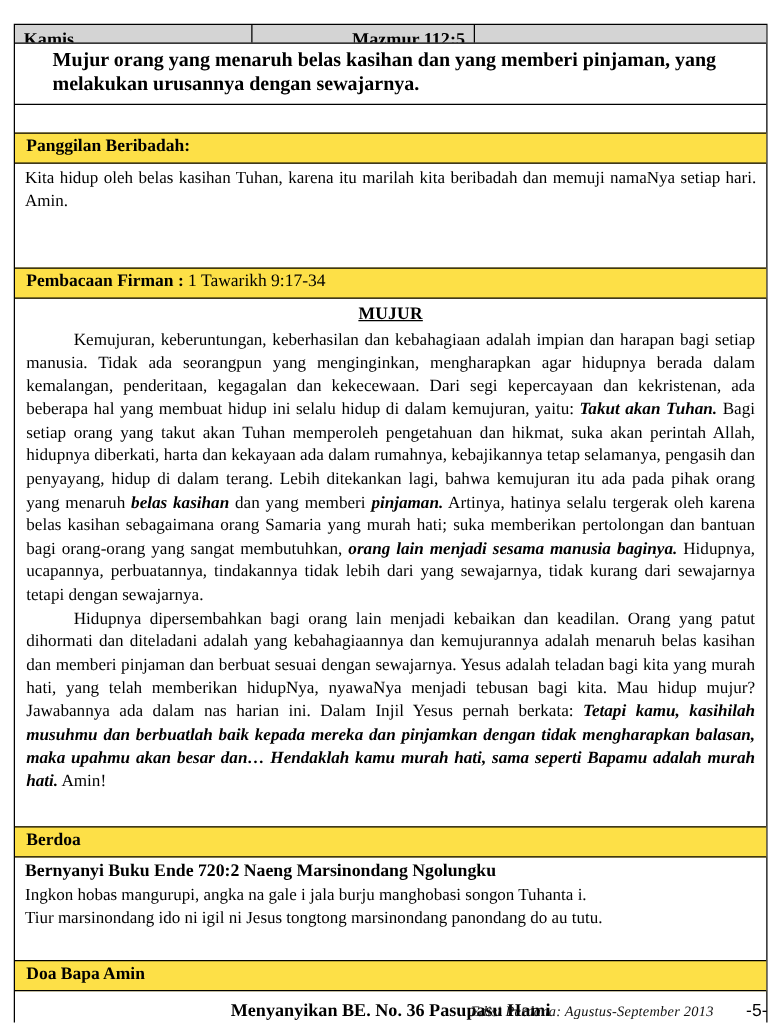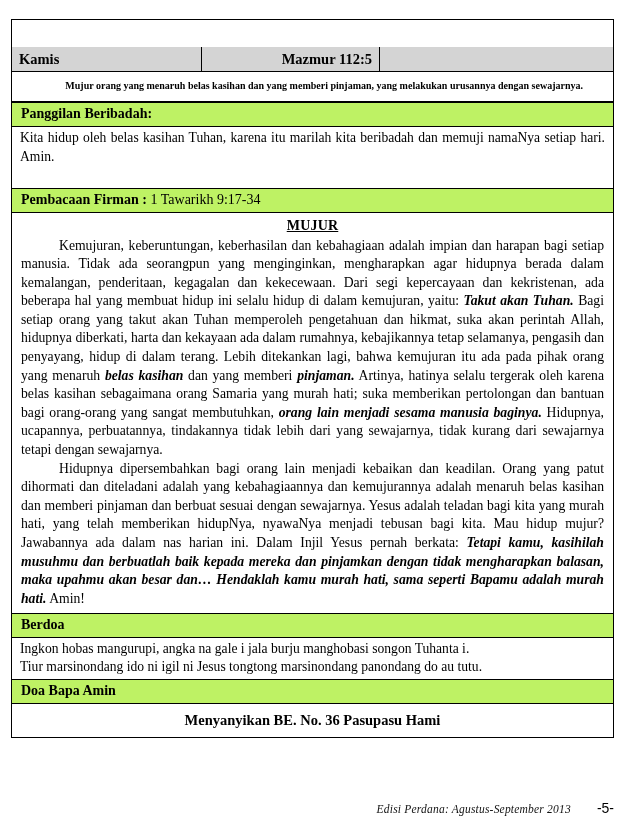--- a/index.html
+++ b/index.html
@@ -32,22 +32,21 @@
     box-sizing: border-box;
     background: #fff;
   }
 
   
   .hdr-row {
     display: flex;
     background: #d4d4d4;
     border-bottom: 1.5px solid #000;
     box-sizing: border-box;
-    height: 25px;
-    margin-top: 27px;
+    height: 15px;
   }
   .hdr-cell {
     font-weight: bold;
     font-size: 14.5px;
     line-height: 25px;
     padding: 0 7px;
     box-sizing: border-box;
     white-space: nowrap;
     overflow: hidden;
   }
@@ -62,37 +61,38 @@
     border-right: 1.5px solid #000;
   }
   .hdr-cell.c3 {
     flex: 1;
     text-align: right;
   }
 
   
   .verse {
     font-weight: bold;
-    font-size: 10px;
+    font-size: 16px;
     line-height: 19px;
-    text-align: right;
+    text-align: left;
     padding: 4px 30px 6px 30px;
     border-bottom: 1.5px solid #000;
   }
 
   
   .band {
-    background: #bef264;
+    background: #fde047;
     border-bottom: 1px solid #000;
     border-top: 1px solid #000;
     font-weight: bold;
     font-size: 14px;
     line-height: 20px;
     padding: 1px 9px 2px 9px;
     box-sizing: border-box;
+    margin-top: 22px;
   }
   .band .ref {
     font-weight: normal;
   }
 
   
   .block {
     padding: 2px 8px 3px 8px;
     font-size: 13.6px;
     line-height: 18.5px;
@@ -205,20 +205,21 @@
       <p><span>Kemujuran, keberuntungan, keberhasilan dan kebahagiaan adalah impian dan harapan bagi setiap manusia. Tidak ada seorangpun yang menginginkan, mengharapkan agar hidupnya berada dalam kemalangan, penderitaan, kegagalan dan kekecewaan. Dari segi kepercayaan dan kekristenan, ada beberapa hal yang membuat hidup ini selalu hidup di dalam kemujuran, yaitu: </span><span class="em">Takut akan Tuhan.</span><span> Bagi setiap orang yang takut akan Tuhan memperoleh pengetahuan dan hikmat, suka akan perintah Allah, hidupnya diberkati, harta dan kekayaan ada dalam rumahnya, kebajikannya tetap selamanya, pengasih dan penyayang, hidup di dalam terang. Lebih ditekankan lagi, bahwa kemujuran itu ada pada pihak orang yang menaruh </span><span class="em">belas kasihan</span><span> dan yang memberi </span><span class="em">pinjaman.</span><span> Artinya, hatinya selalu tergerak oleh karena belas kasihan sebagaimana orang Samaria yang murah hati; suka memberikan pertolongan dan bantuan bagi orang-orang yang sangat membutuhkan, </span><span class="em">orang lain menjadi sesama manusia baginya.</span><span> Hidupnya, ucapannya, perbuatannya, tindakannya tidak lebih dari yang sewajarnya, tidak kurang dari sewajarnya tetapi dengan sewajarnya.</span></p>
 
       <p><span>Hidupnya dipersembahkan bagi orang lain menjadi kebaikan dan keadilan. Orang yang patut dihormati dan diteladani adalah yang kebahagiaannya dan kemujurannya adalah menaruh belas kasihan dan memberi pinjaman dan berbuat sesuai dengan sewajarnya. Yesus adalah teladan bagi kita yang murah hati, yang telah memberikan hidupNya, nyawaNya menjadi tebusan bagi kita. Mau hidup mujur? Jawabannya ada dalam nas harian ini. Dalam Injil Yesus pernah berkata: </span><span class="em">Tetapi kamu, kasihilah musuhmu dan berbuatlah baik kepada mereka dan pinjamkan dengan tidak mengharapkan balasan, maka upahmu akan besar dan… Hendaklah kamu murah hati, sama seperti Bapamu adalah murah hati.</span><span> Amin!</span></p>
     </div>
 
     <div class="band">
       <span>Berdoa</span>
     </div>
 
     <div class="block">
+      <p class="song-title">Bernyanyi Buku Ende 720:2  Naeng Marsinondang Ngolungku</p>
       <p class="song-line">Ingkon hobas mangurupi, angka na gale i jala burju manghobasi songon Tuhanta i.</p>
       <p class="song-line">Tiur marsinondang ido ni igil ni Jesus tongtong marsinondang panondang do au tutu.</p>
     </div>
 
     <div class="band">
       <span>Doa Bapa Amin</span>
     </div>
 
     <div class="center-line">Menyanyikan BE. No. 36  Pasupasu Hami</div>
 

